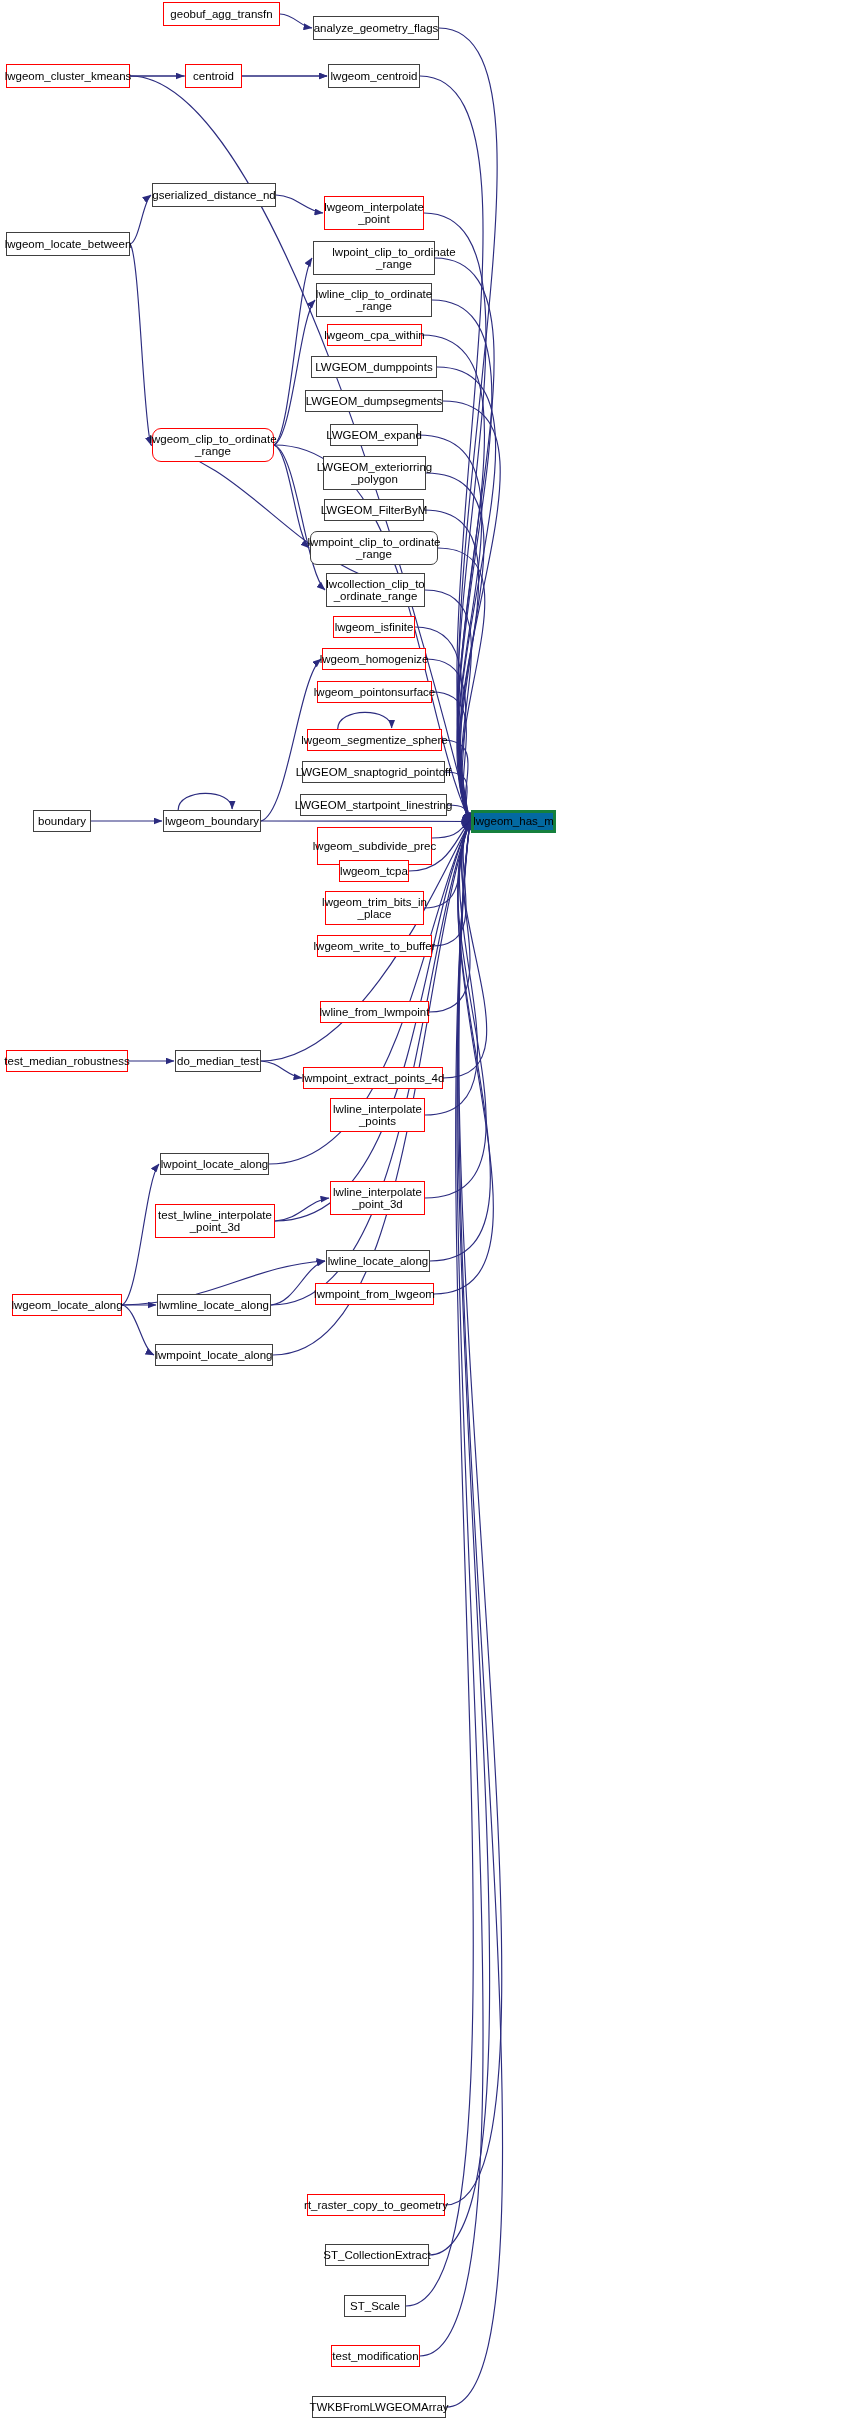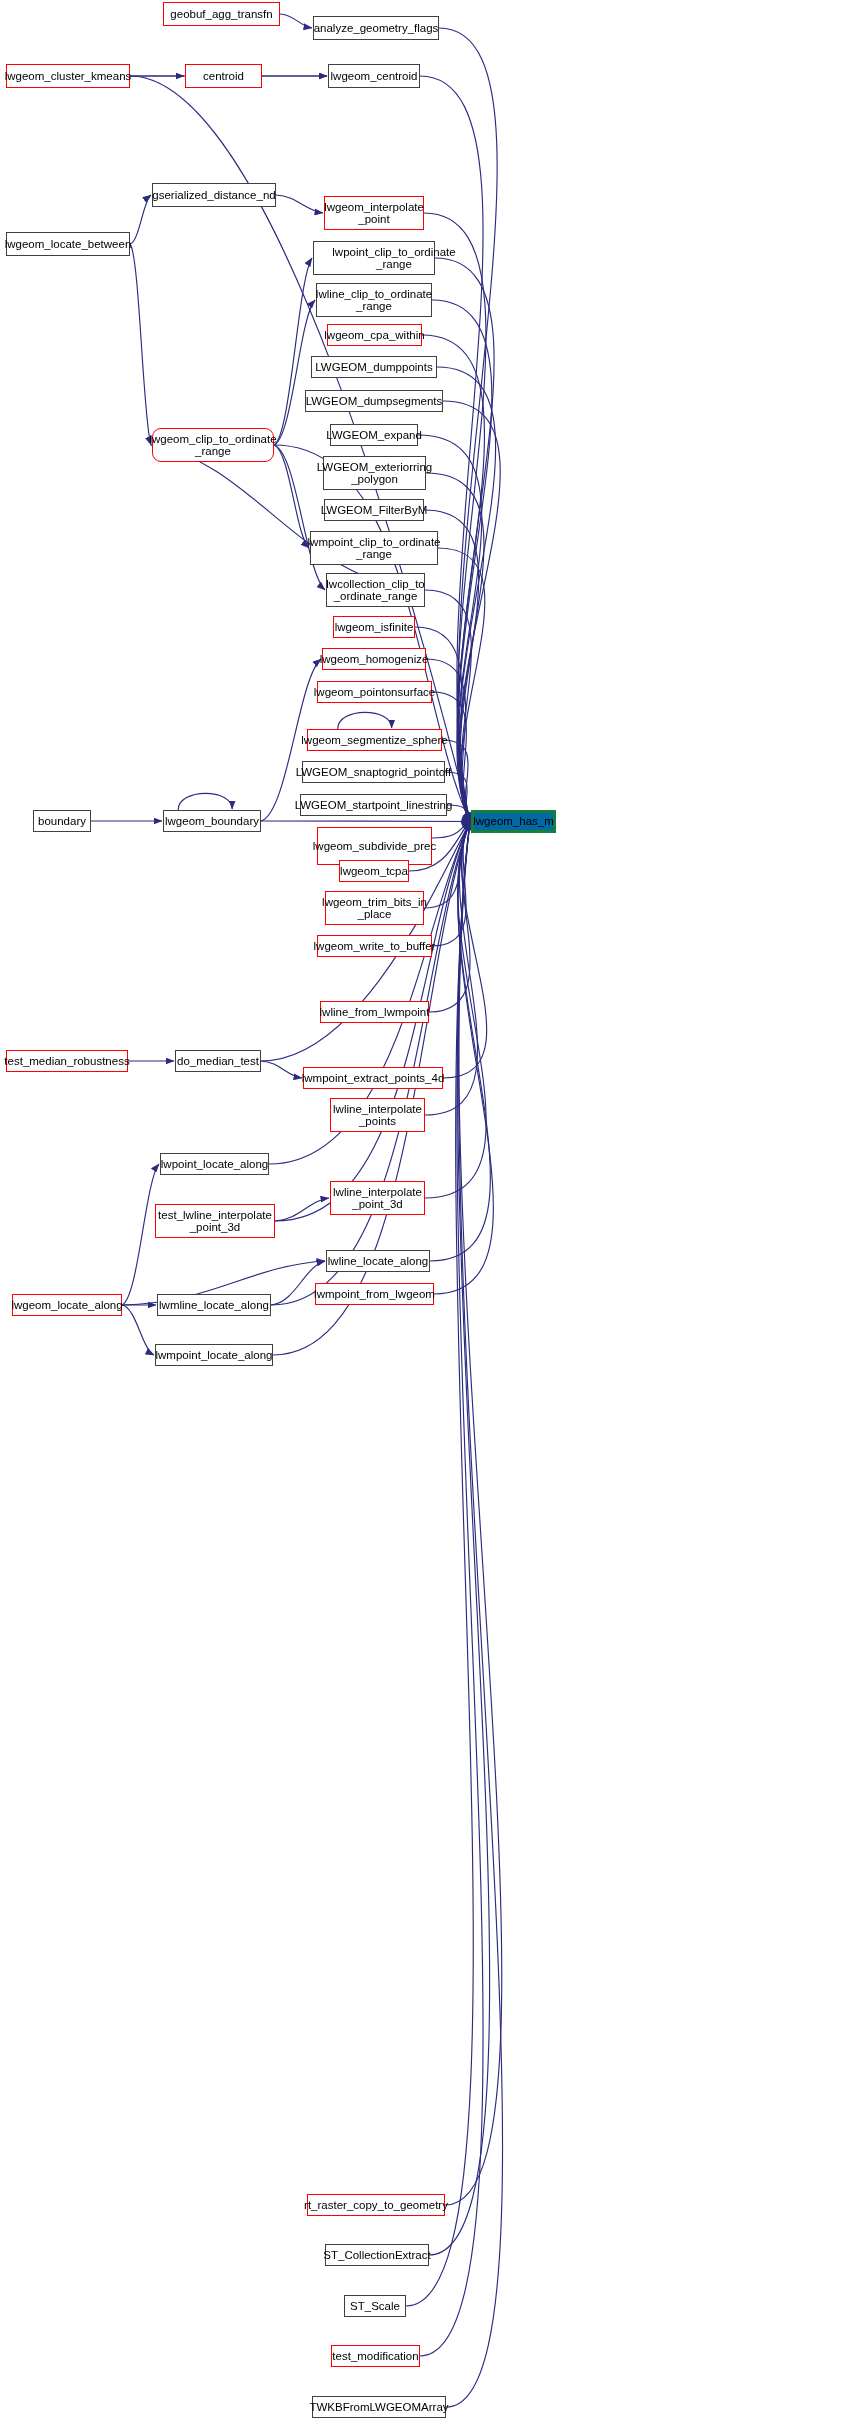--- a/index.html
+++ b/index.html
@@ -89,40 +89,40 @@
         <path d="M429,2255 C569,2255 415,1251.55 470,821.5"></path>
         <path d="M406,2306 C546,2306 415,1266.85 470,821.5"></path>
         <path d="M420,2356 C560,2356 415,1281.85 470,821.5"></path>
         <path d="M446,2407 C586,2407 415,1297.15 470,821.5"></path>
       </g>
   </svg>
   <div id="nodes">
       <div class="node n-red" style="left: 163px; top: 2px; width: 117px; height: 24px;">geobuf_agg_transfn</div>
       <div class="node n-black" style="left: 313px; top: 16px; width: 126px; height: 24px;">analyze_geometry_flags</div>
       <div class="node n-red" style="left: 6px; top: 64px; width: 124px; height: 24px;">lwgeom_cluster_kmeans</div>
-      <div class="node n-red" style="left: 185px; top: 64px; width: 77px; height: 24px;">centroid</div>
+      <div class="node n-red" style="left: 185px; top: 64px; width: 57px; height: 24px;">centroid</div>
       <div class="node n-black" style="left: 328px; top: 64px; width: 92px; height: 24px;">lwgeom_centroid</div>
       <div class="node n-black" style="left: 152px; top: 183px; width: 124px; height: 24px;">gserialized_distance_nd</div>
       <div class="node n-red" style="left: 324px; top: 196px; width: 100px; height: 34px;">lwgeom_interpolate
 _point</div>
       <div class="node n-black" style="left: 6px; top: 232px; width: 124px; height: 24px;">lwgeom_locate_between</div>
       <div class="node n-black" style="left: 313px; top: 241px; width: 122px; height: 34px; padding-left: 40px;">lwpoint_clip_to_ordinate
 _range</div>
       <div class="node n-black" style="left: 316px; top: 283px; width: 116px; height: 34px;">lwline_clip_to_ordinate
 _range</div>
       <div class="node n-red" style="left: 327px; top: 324px; width: 95px; height: 22px;">lwgeom_cpa_within</div>
       <div class="node n-black" style="left: 311px; top: 356px; width: 126px; height: 22px;">LWGEOM_dumppoints</div>
       <div class="node n-black" style="left: 305px; top: 390px; width: 138px; height: 22px;">LWGEOM_dumpsegments</div>
       <div class="node n-black" style="left: 330px; top: 424px; width: 88px; height: 22px;">LWGEOM_expand</div>
       <div class="node n-black" style="left: 323px; top: 456px; width: 103px; height: 34px;">LWGEOM_exteriorring
 _polygon</div>
       <div class="node n-red" style="left: 152px; top: 428px; width: 122px; height: 34px; border-radius: 9px;">lwgeom_clip_to_ordinate
 _range</div>
       <div class="node n-black" style="left: 324px; top: 499px; width: 100px; height: 22px;">LWGEOM_FilterByM</div>
-      <div class="node n-black" style="left: 310px; top: 531px; width: 128px; height: 34px;">lwmpoint_clip_to_ordinate
+      <div class="node n-black" style="left: 310px; top: 531px; width: 128px; height: 34px; border-radius: 7px;">lwmpoint_clip_to_ordinate
 _range</div>
       <div class="node n-black" style="left: 326px; top: 573px; width: 99px; height: 34px;">lwcollection_clip_to
 _ordinate_range</div>
       <div class="node n-red" style="left: 333px; top: 616px; width: 82px; height: 22px;">lwgeom_isfinite</div>
       <div class="node n-red" style="left: 322px; top: 648px; width: 104px; height: 22px;">lwgeom_homogenize</div>
       <div class="node n-red" style="left: 317px; top: 681px; width: 115px; height: 22px;">lwgeom_pointonsurface</div>
       <div class="node n-red" style="left: 307px; top: 729px; width: 135px; height: 22px;">lwgeom_segmentize_sphere</div>
       <div class="node n-black" style="left: 302px; top: 761px; width: 143px; height: 22px; text-align: right;">LWGEOM_snaptogrid_pointoff</div>
       <div class="node n-black" style="left: 300px; top: 794px; width: 147px; height: 22px;">LWGEOM_startpoint_linestring</div>
       <div class="node n-black" style="left: 33px; top: 810px; width: 58px; height: 22px;">boundary</div>

